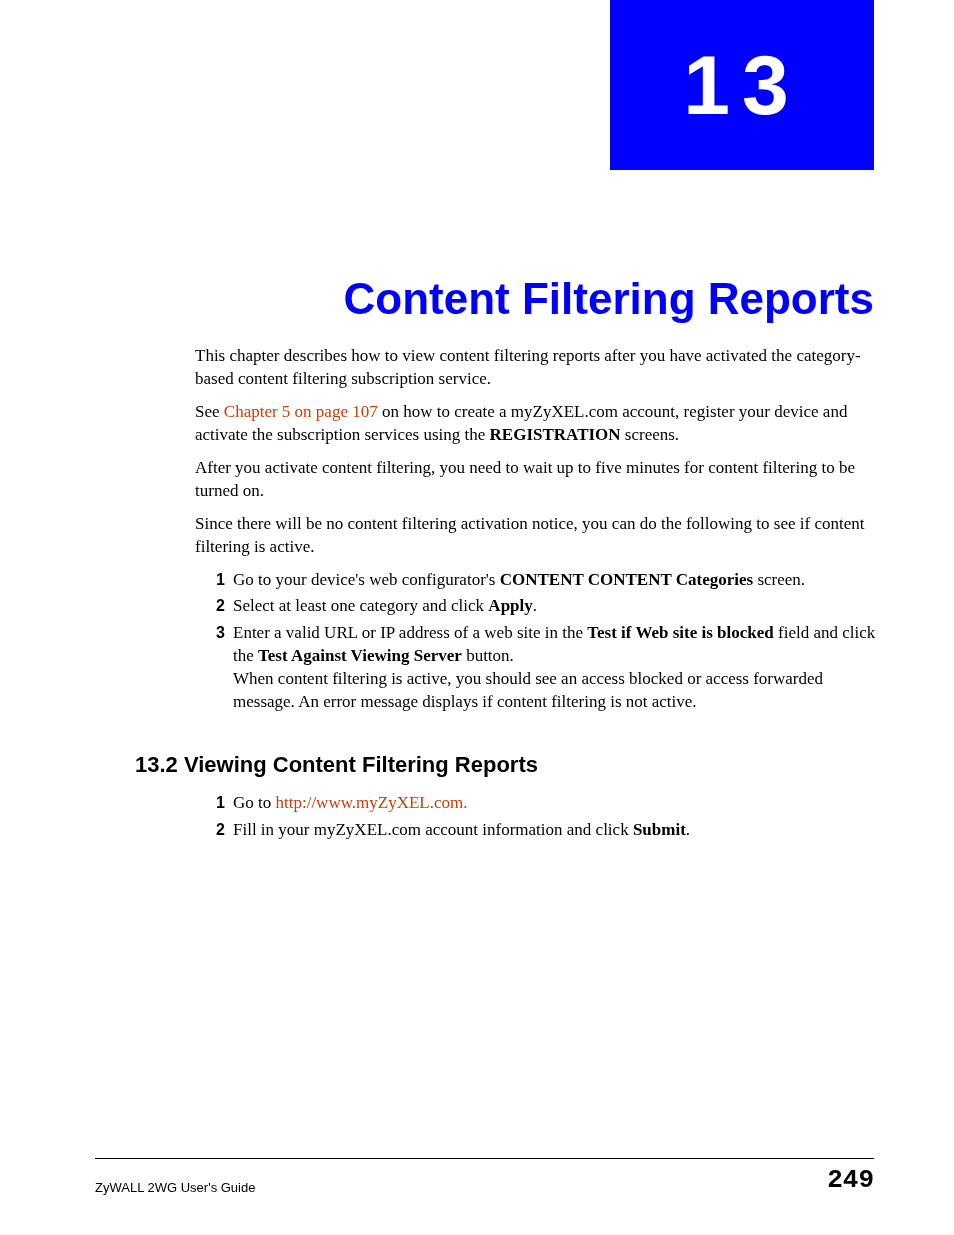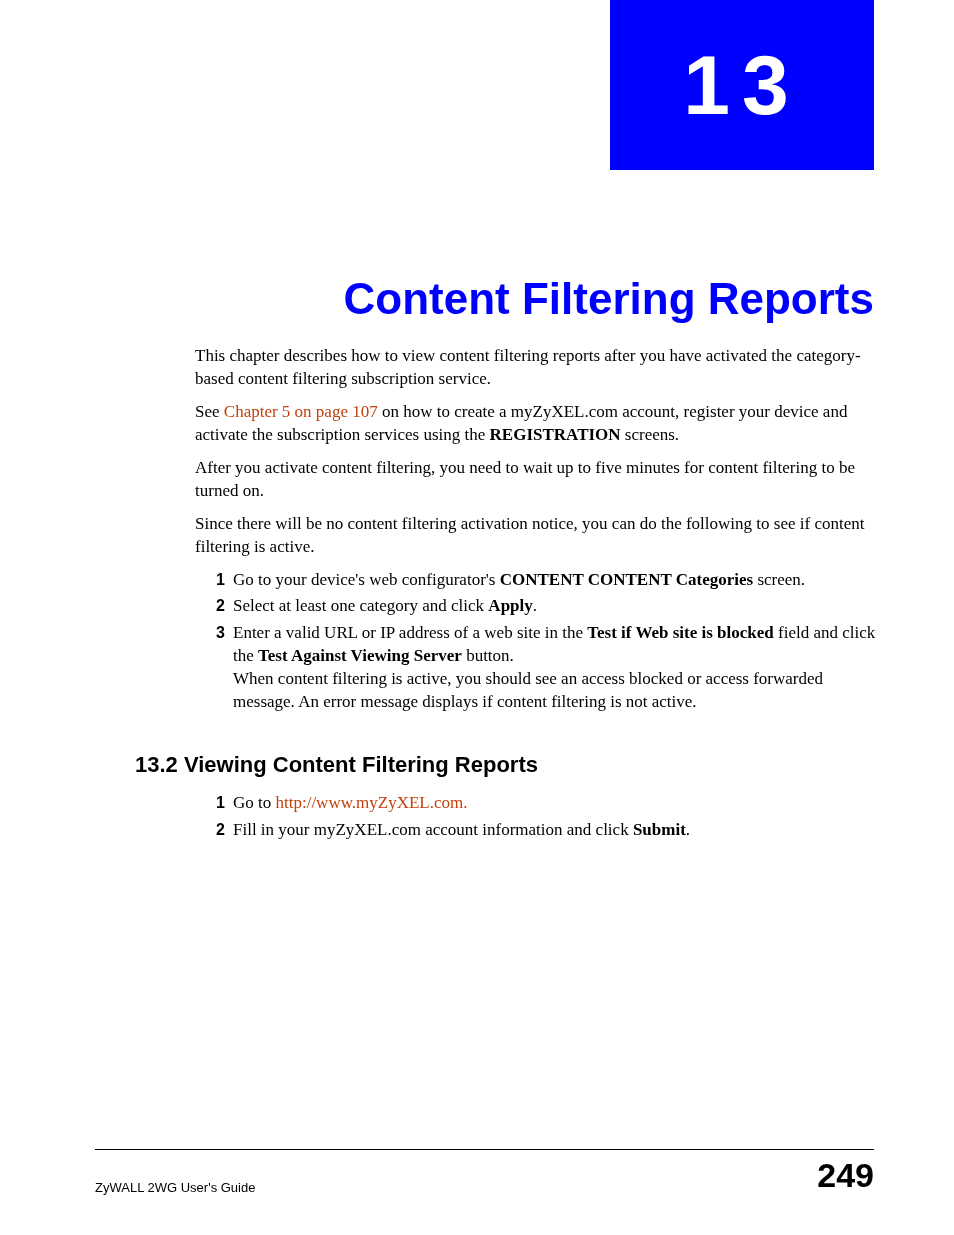--- a/index.html
+++ b/index.html
@@ -88,22 +88,22 @@
       padding-top: 6px;
       display: flex;
       justify-content: space-between;
       align-items: flex-end;
     }
     .footer-left {
       font-family: Arial, Helvetica, sans-serif;
       font-size: 13px;
     }
     .footer-right {
-      font-family: Liberation Sans, sans-serif;
-      font-size: 34px;
+      font-family: Liberation Mono, monospace;
+      font-size: 26px;
       font-weight: bold;
     }
   </style>
 </head>
 <body>
 
 <div class="chapter-box">
   <div class="chapter-number">13</div>
 </div>
 

